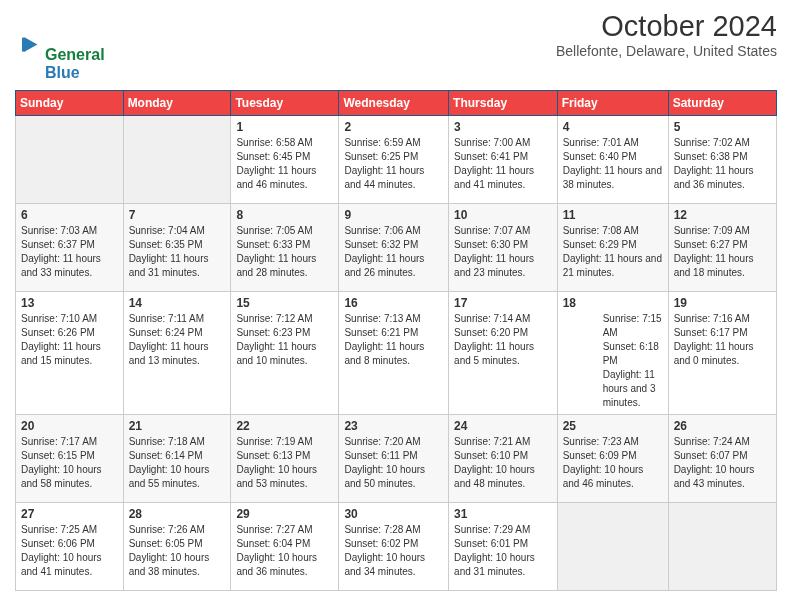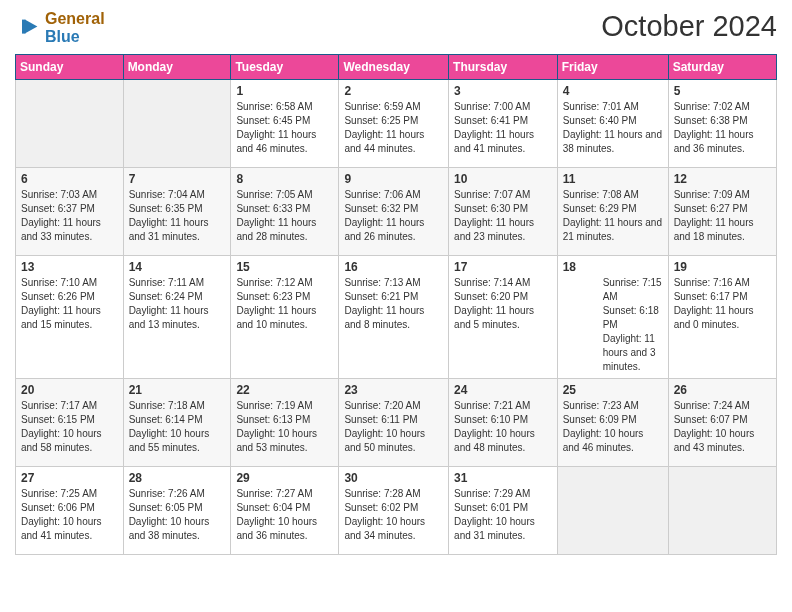--- a/index.html
+++ b/index.html
@@ -43,21 +43,21 @@
     .location {
       font-size: 14px;
       color: #555;
     }
     .calendar-table {
       width: 100%;
       border-collapse: collapse;
       font-size: 11px;
     }
     .calendar-table thead tr th {
-      background: #ec4899;
+      background: #ef4444;
       color: #fff;
       padding: 5px 4px;
       text-align: left;
       font-size: 12px;
       font-weight: bold;
       border: 1px solid #1a5a8a;
     }
     .calendar-table tbody tr td {
       border: 1px solid #ccc;
       padding: 4px 5px;
@@ -92,29 +92,30 @@
 <div class="page">
   <div class="header">
     <div class="logo">
       <svg class="logo-icon" viewBox="0 0 40 40">
 
         <polygon points="14,8 32,18 14,28" fill="#2a7ab5"></polygon>
         <rect x="10" y="8" width="5" height="20" fill="#2a7ab5"></rect>
       </svg>
       <div>
         <div style="display:flex; align-items:baseline; gap:0;">
-          <span class="logo-general" style="font-size:16px; font-weight:bold; color:#a16207;">General</span>
+          <span class="logo-general" style="font-size:16px; font-weight:bold; color:#15803d;margin-top:36px;">General</span>
         </div>
         <div>
           <span class="logo-blue" style="font-size:16px; font-weight:bold; color:#2a7ab5;">Blue</span>
         </div>
       </div>
     </div>
     <div class="title-block">
       <div class="month-title">October 2024</div>
+      <div class="location">Bellefonte, Delaware, United States</div>
     </div>
   </div>
 
   <table class="calendar-table">
     <thead>
       <tr>
       <th>Sunday</th>
           <th>Monday</th>
           <th>Tuesday</th>
           <th>Wednesday</th>

